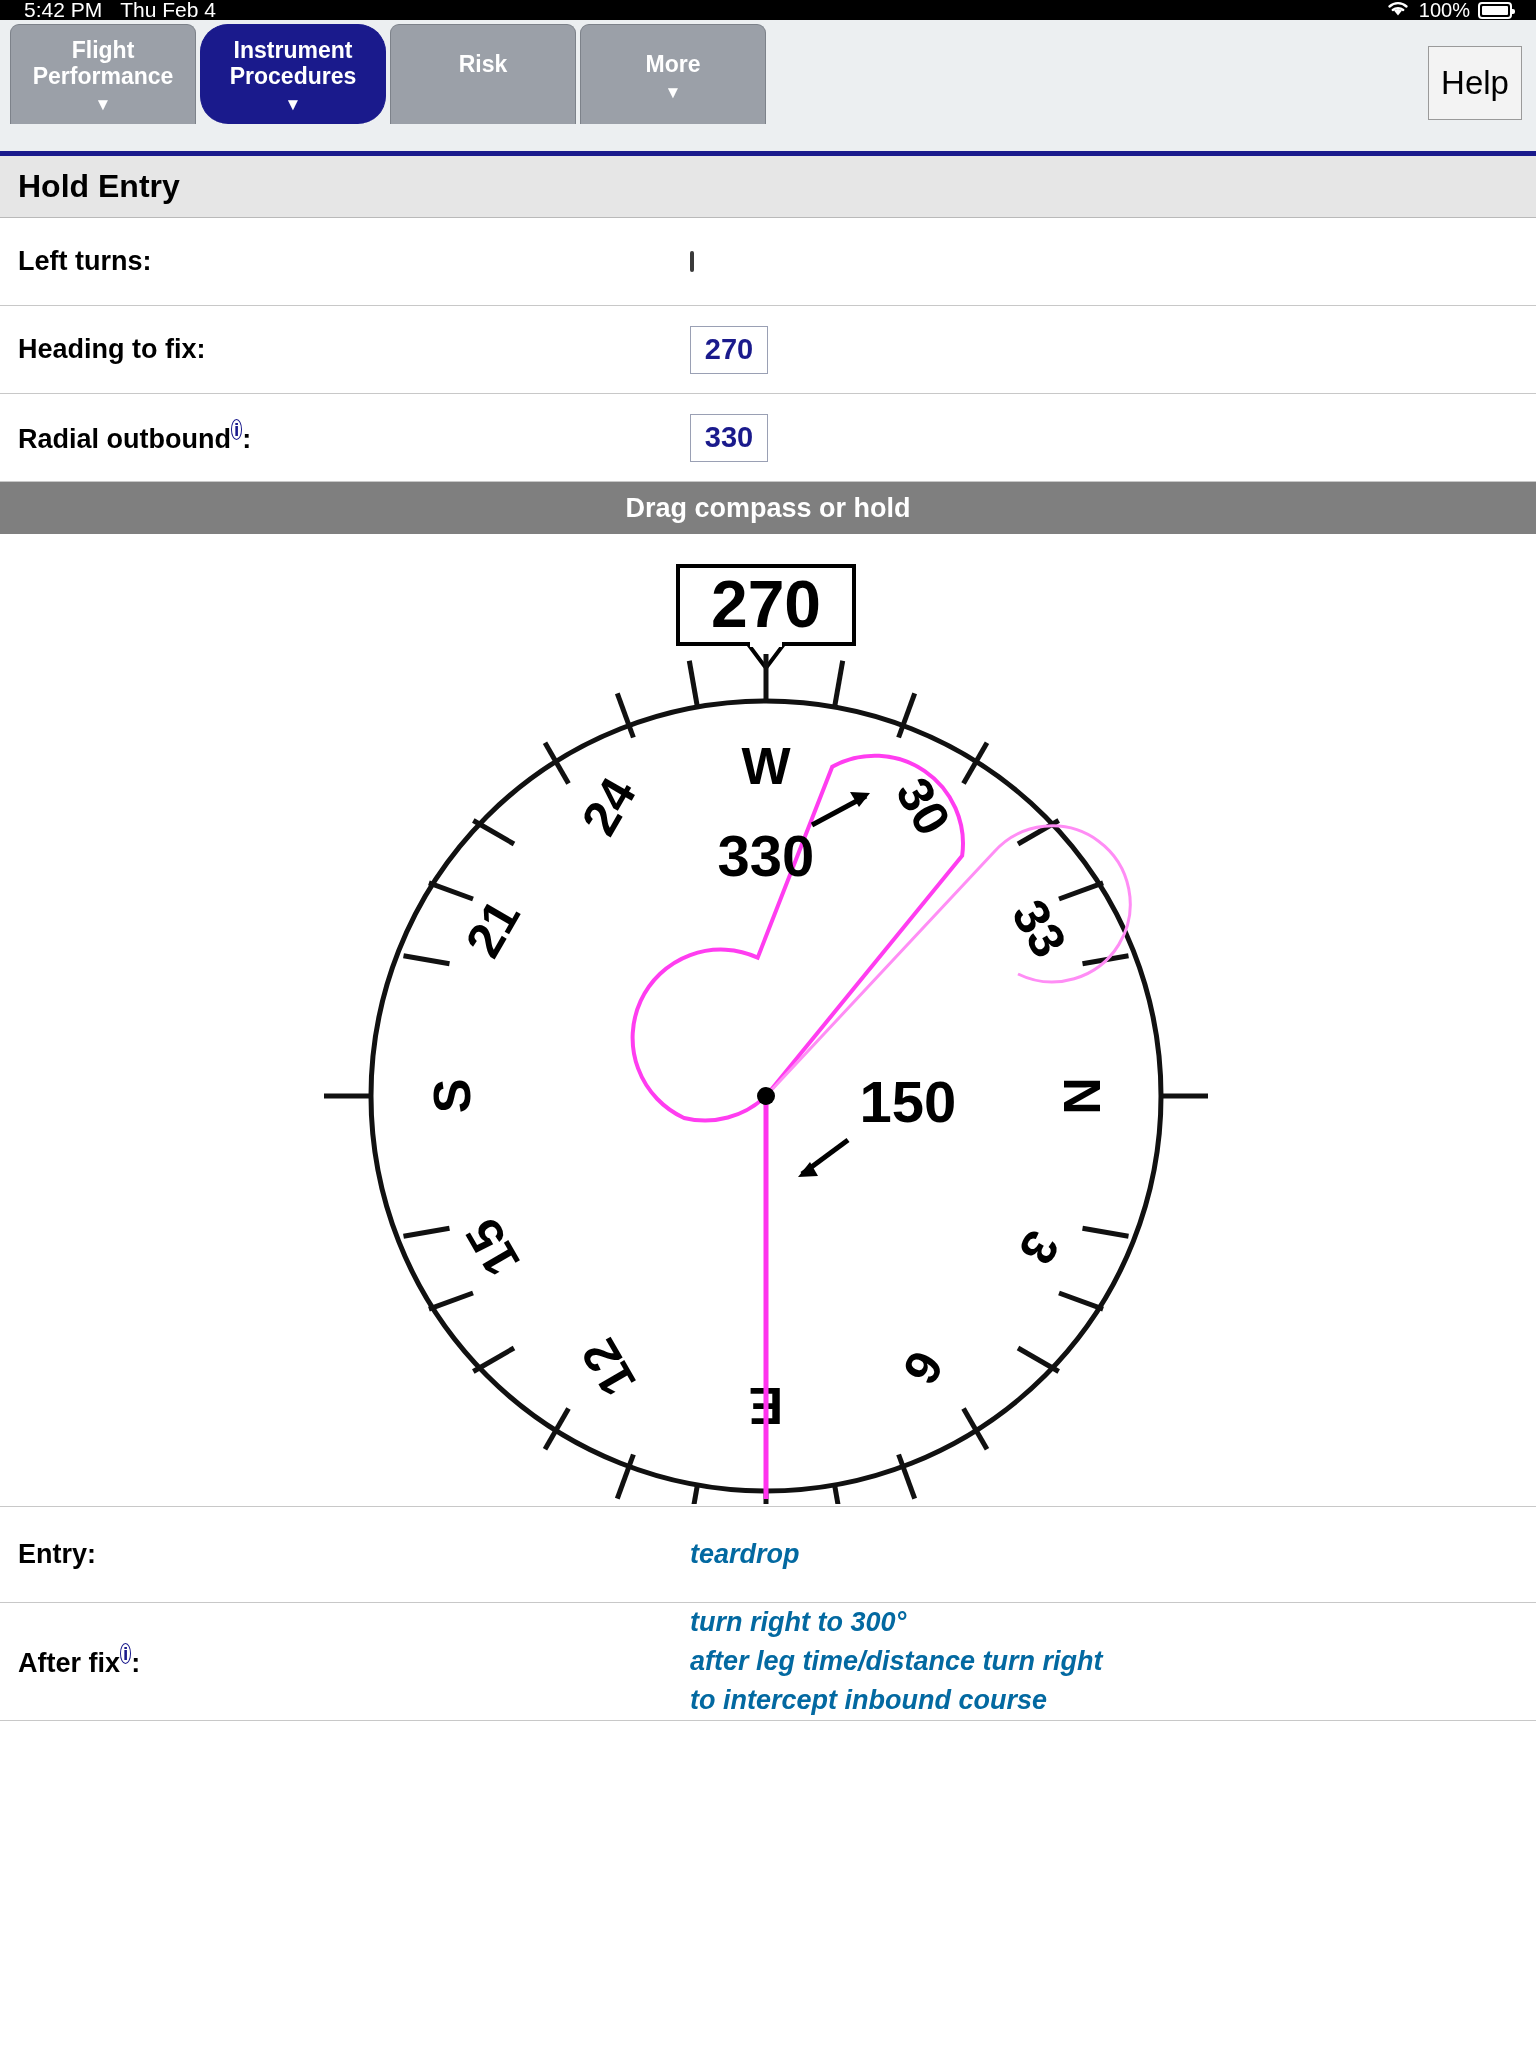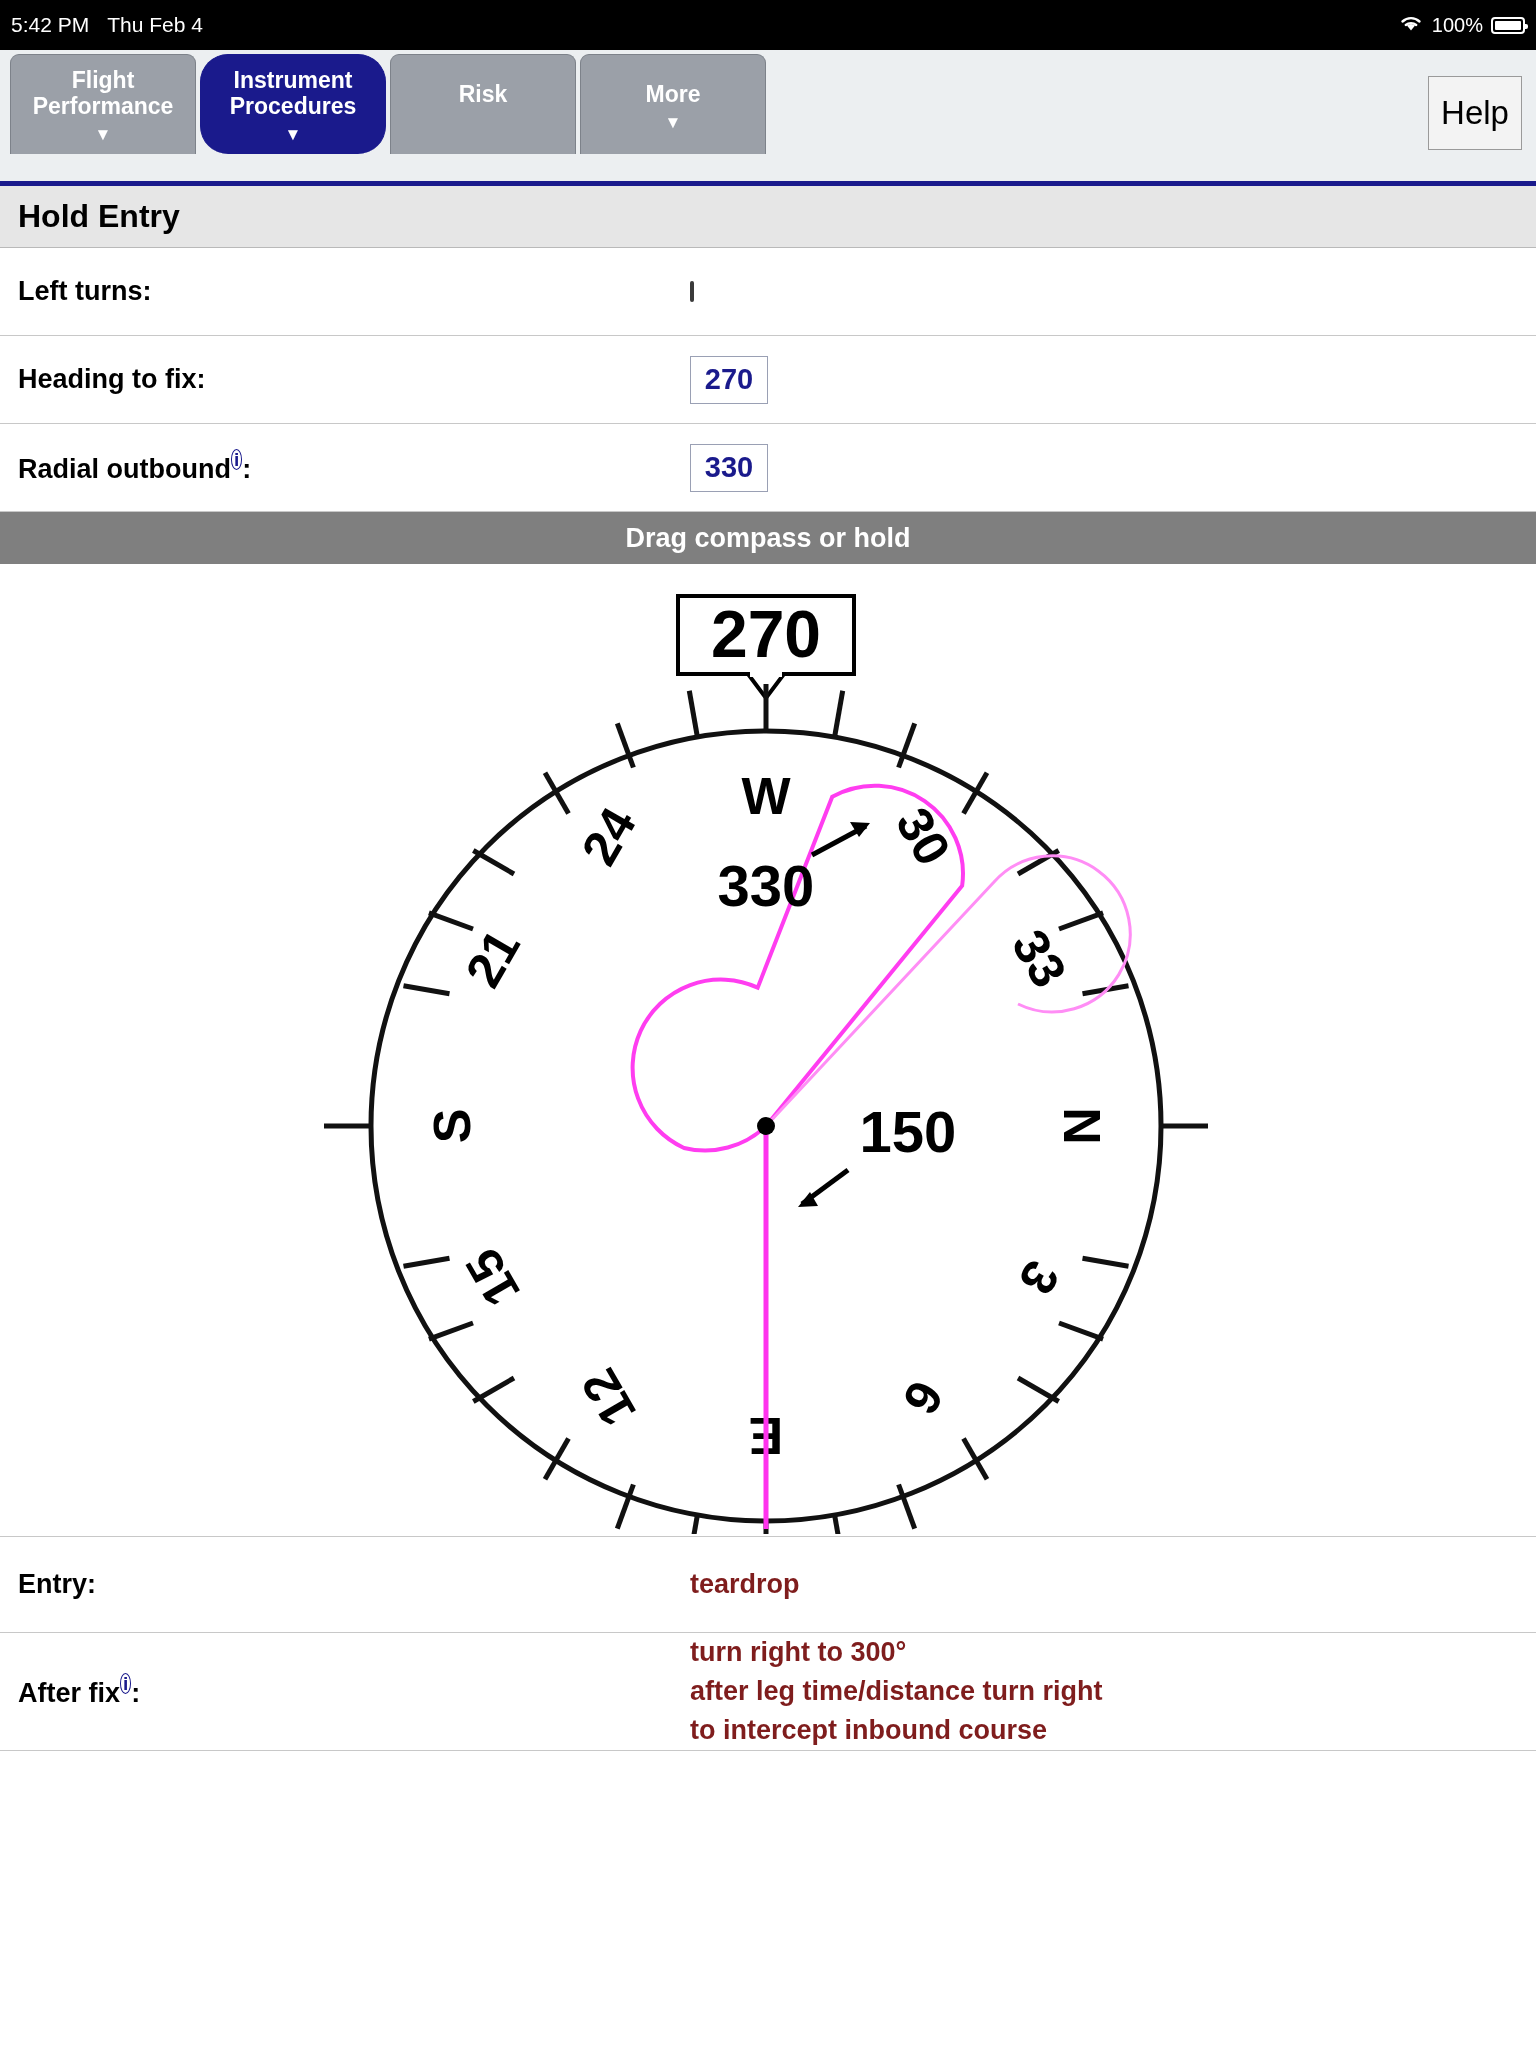--- a/index.html
+++ b/index.html
@@ -11,27 +11,27 @@
   #page {
     width: 1536px;
     height: 2048px;
     position: relative;
     overflow: hidden;
     background: #ffffff;
   }
 
   
   .statusbar {
-    height: 50px;
+    height: 20px;
     background: #000000;
     color: #ffffff;
     display: flex;
     align-items: center;
     font-size: 21px;
-    padding: 0 11px;
+    padding: 0 24px;
     box-sizing: border-box;
   }
   .statusbar .time { font-weight: 400; margin-right: 18px; }
   .statusbar .date { font-weight: 400; }
   .statusbar .right {
     margin-left: auto;
     display: flex;
     align-items: center;
     gap: 8px;
   }
@@ -217,24 +217,25 @@
   }
   .result-row .label {
     font-size: 27px;
     font-weight: bold;
     color: #000000;
     white-space: nowrap;
   }
   .result-row .value {
     position: absolute;
     left: 690px;
-    color: #7f1d1d;
+    color: #0369a1;
     font-size: 27px;
     font-weight: bold;
     line-height: 1.45;
+    font-style: italic;
   }
   .value-line { display: block; }
 </style>
 </head>
 <body>
 
 <div id="page">
 
   <div class="statusbar">
     <span class="time">5:42 PM</span>

